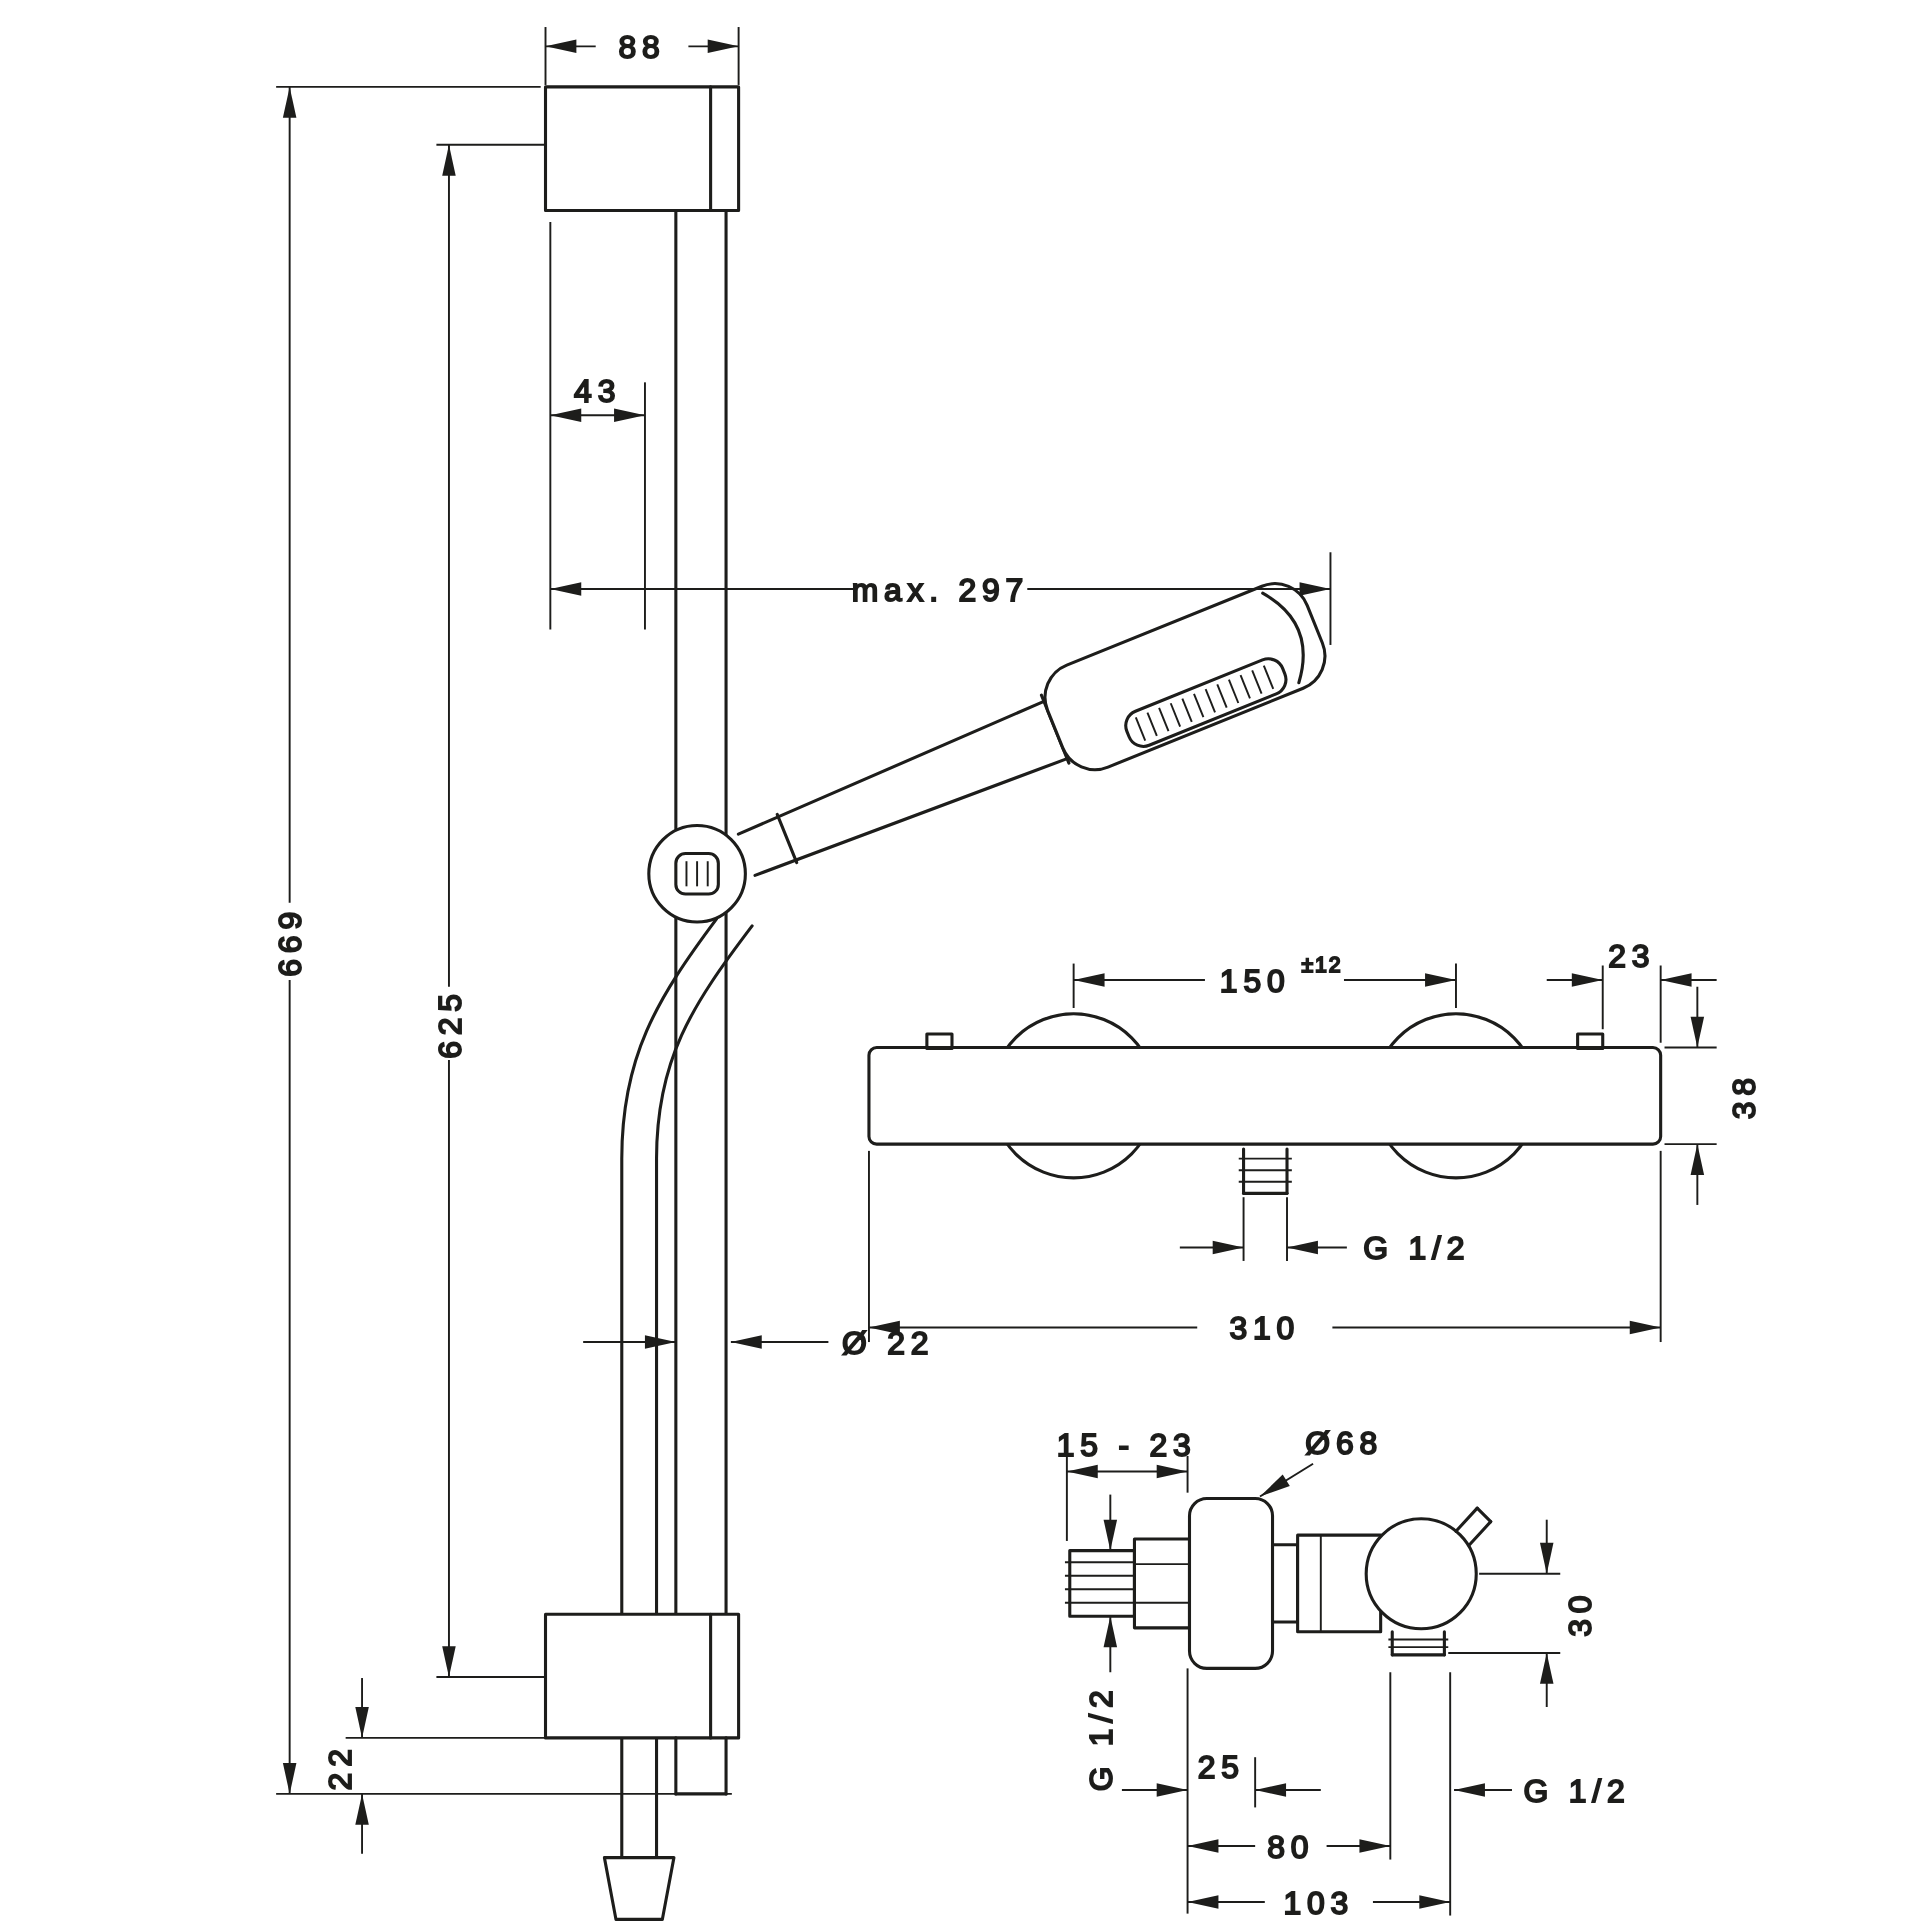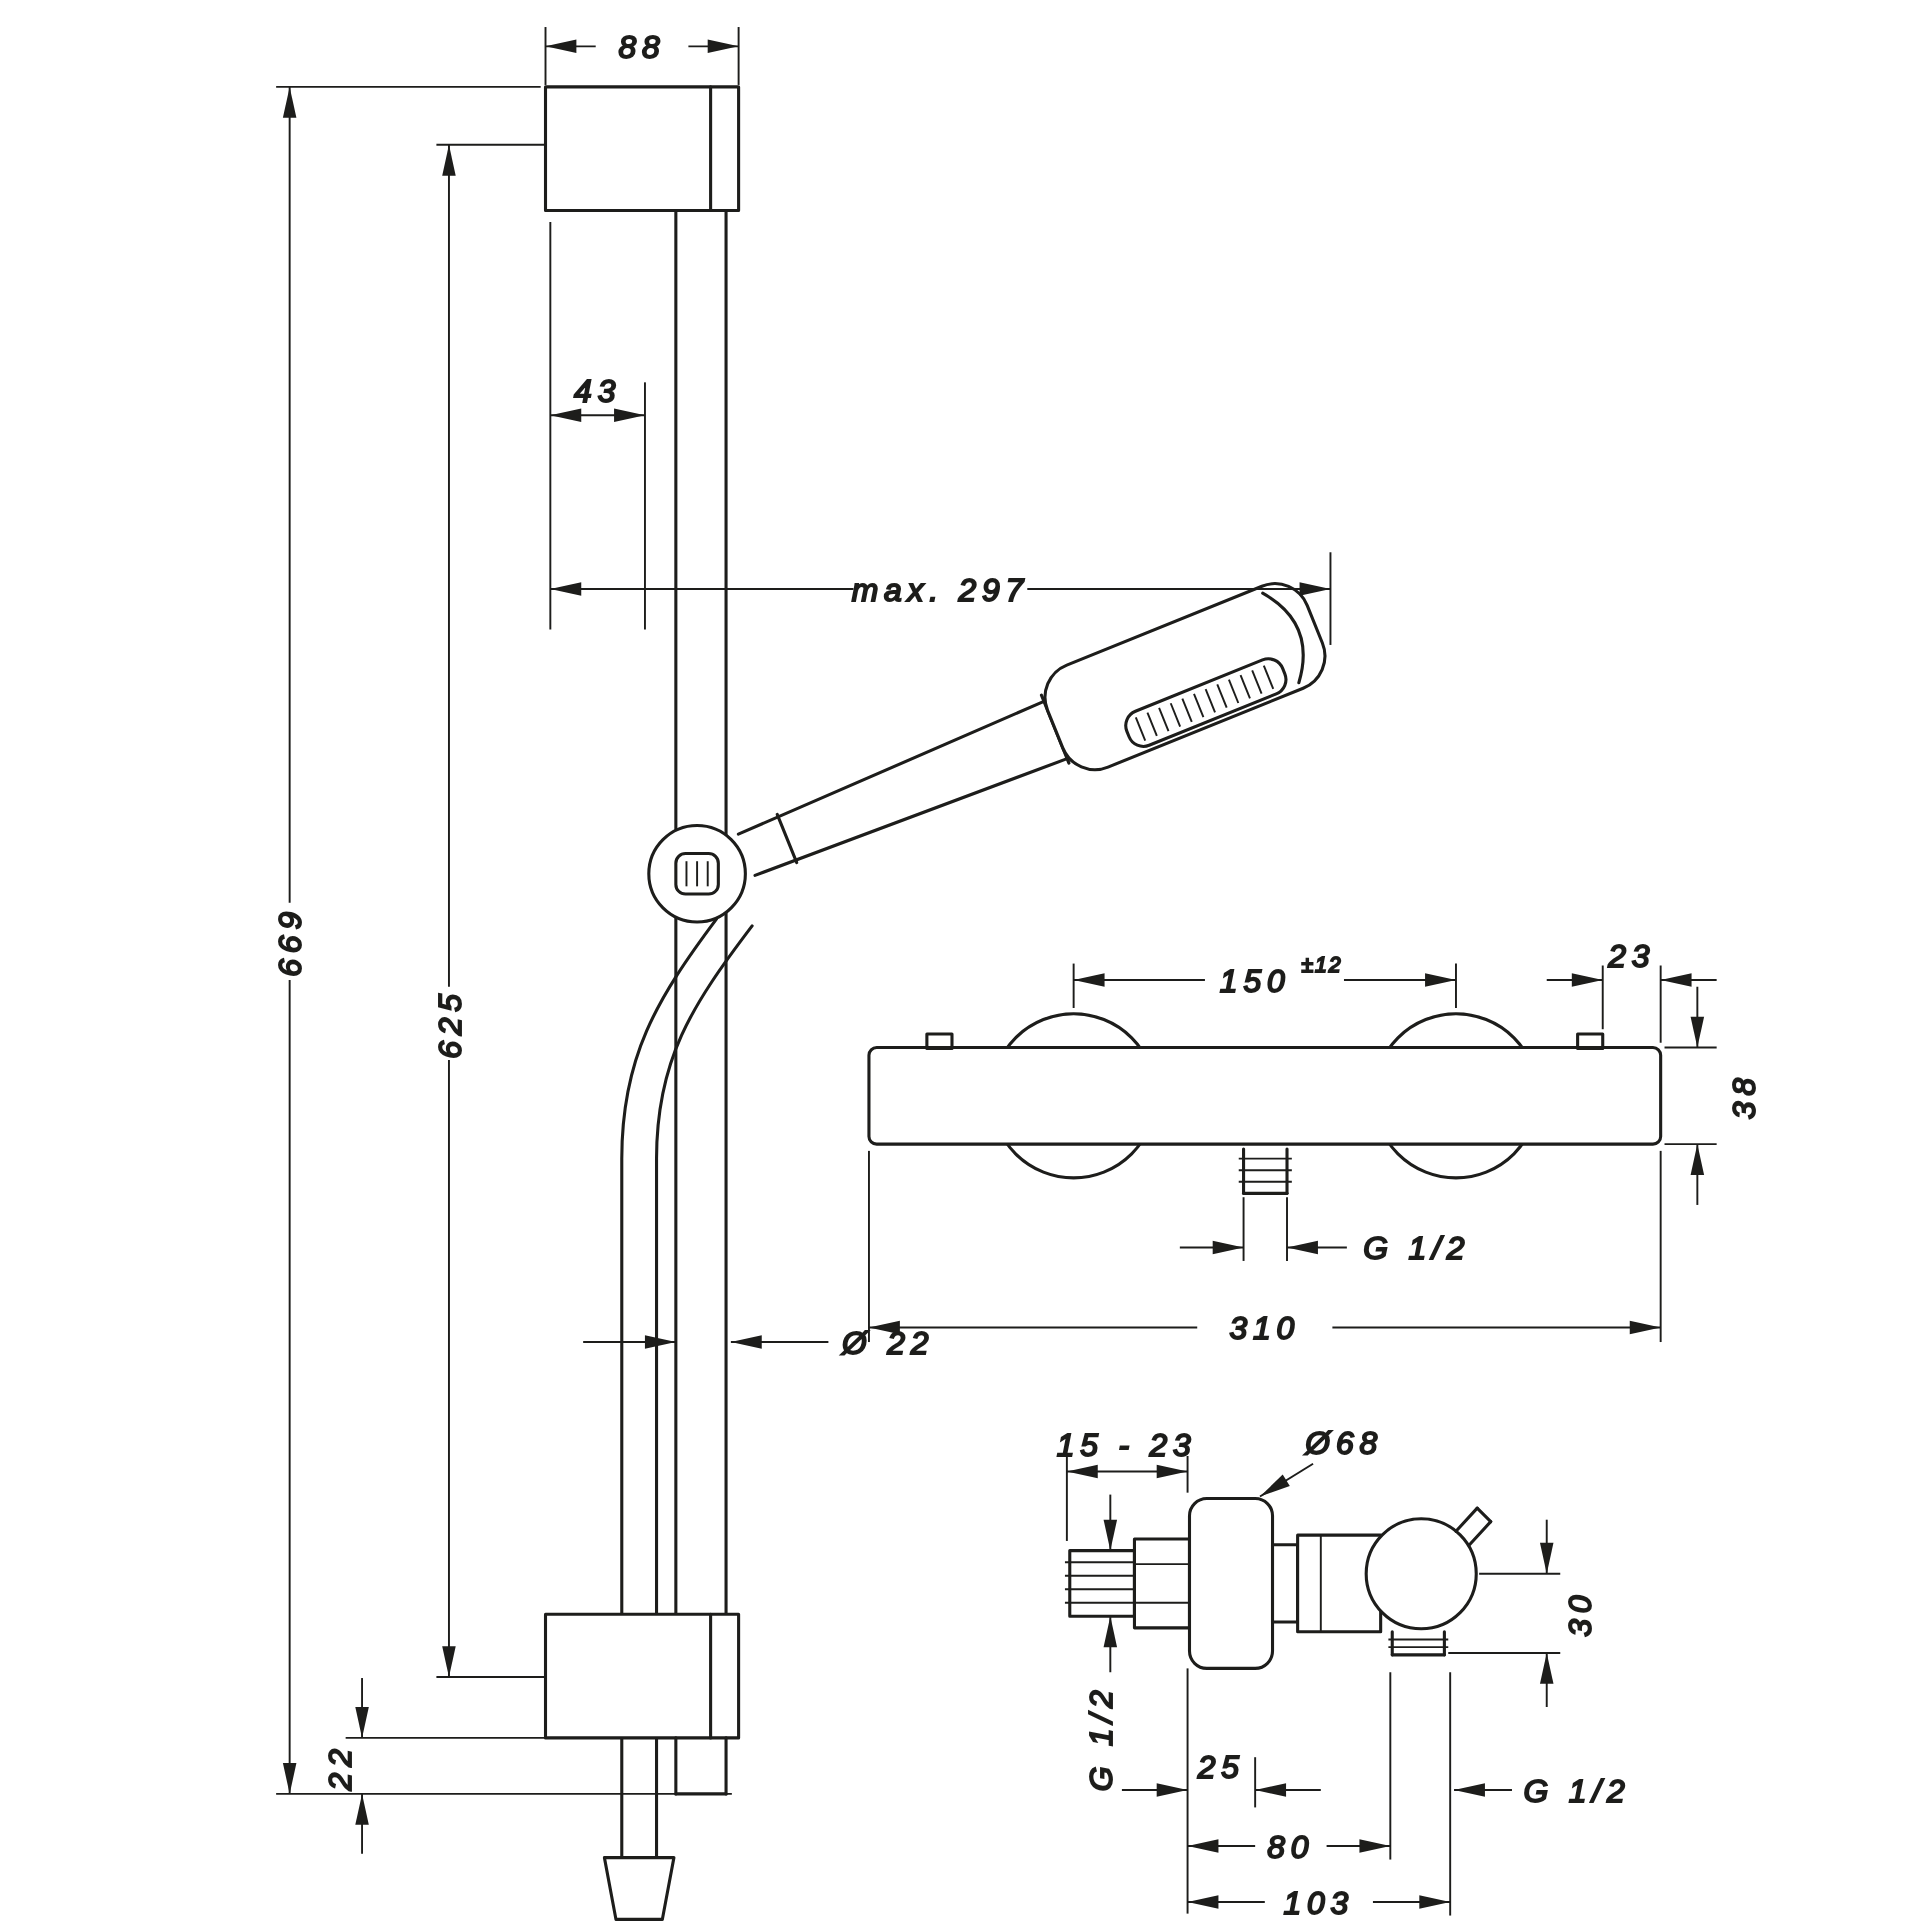--- a/index.html
+++ b/index.html
@@ -1,16 +1,16 @@
 <!DOCTYPE html>
 <html><head>
 <meta charset="utf-8">
 <style>
   html,body{margin:0;padding:0;background:#ffffff;}
-  .page{width:1931px;height:1931px;background:#fff;position:relative;font-style:italic;}
+  .page{width:1931px;height:1931px;background:#fff;position:relative;}
   svg{display:block;}
   text{font-family:"Liberation Sans","DejaVu Sans",sans-serif;fill:#1d1d1b;}
   .dim{font-size:33px;letter-spacing:6px;text-anchor:middle;}
   .dim-start{text-anchor:start;}
   .sup{font-size:22px;letter-spacing:2px;text-anchor:start;}
   .ol{fill:none;stroke:#1d1d1b;stroke-width:3.2;stroke-linecap:round;stroke-linejoin:round;}
   .olf{fill:#ffffff;stroke:#1d1d1b;stroke-width:3.2;stroke-linejoin:round;}
   .thin{fill:none;stroke:#1d1d1b;stroke-width:2;}
   .dl{fill:none;stroke:#1d1d1b;stroke-width:2;}
 </style>

